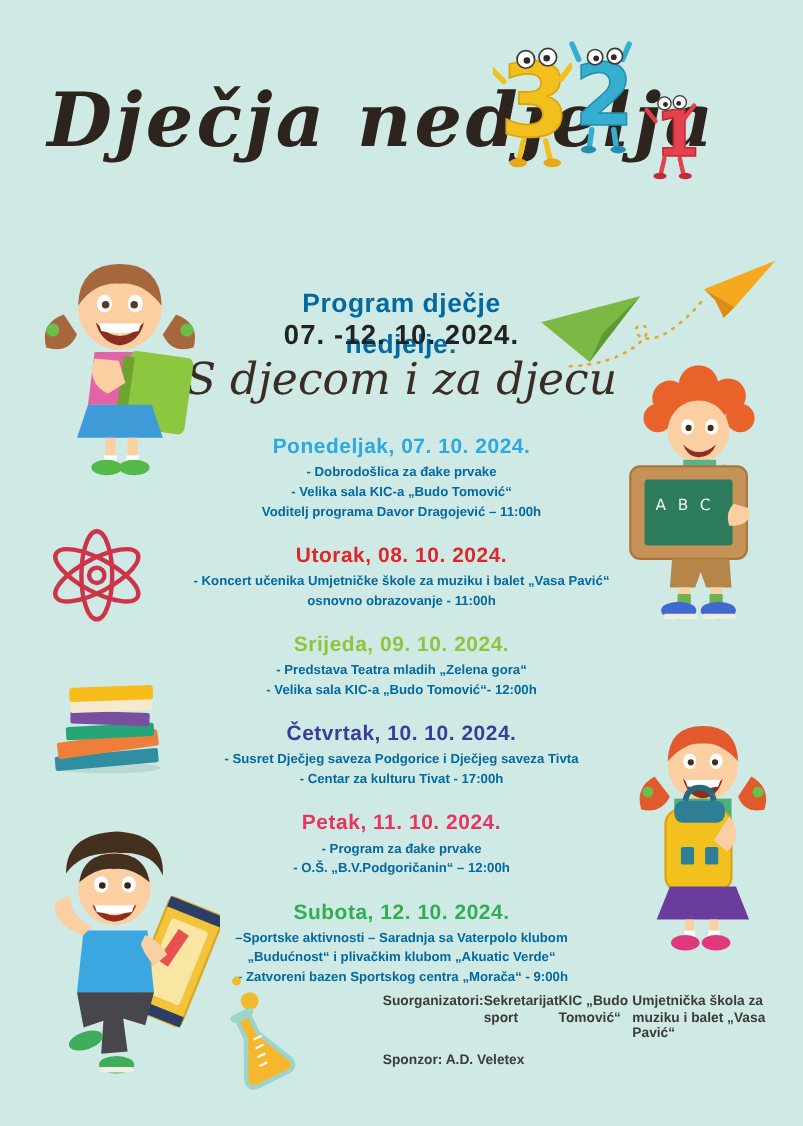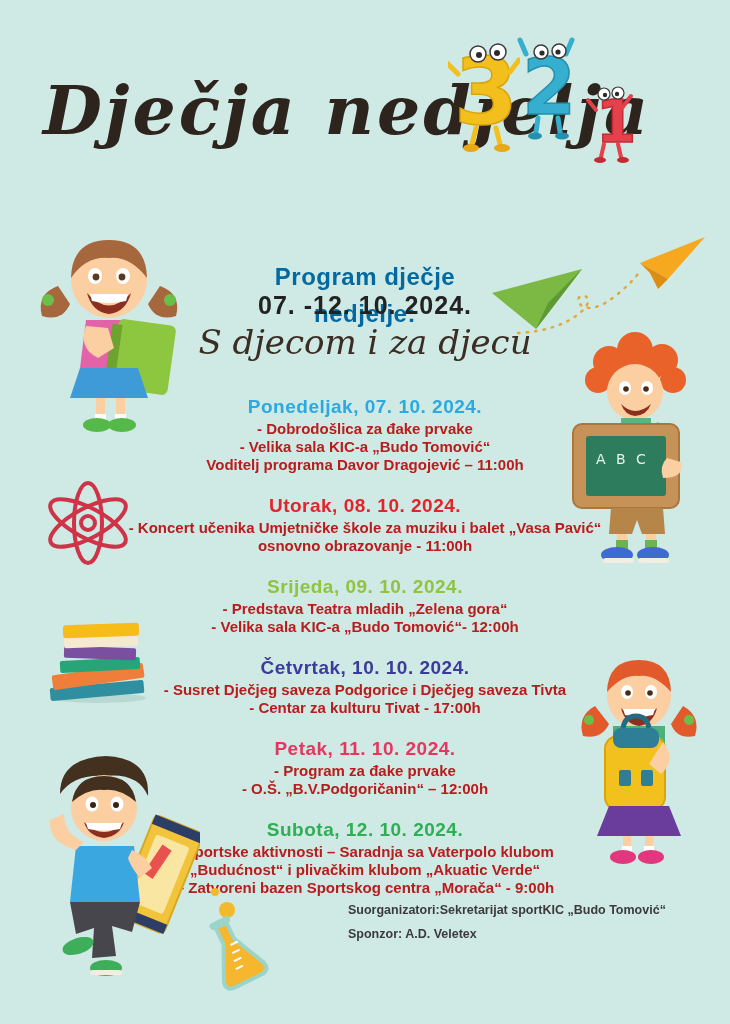--- a/index.html
+++ b/index.html
@@ -8,26 +8,26 @@
 
   .title{ position:absolute; left:0; right:36px; top:70px; text-align:center;
           font-family:"DejaVu Serif", serif; font-style:italic; font-weight:bold;
           font-size:68px; letter-spacing:3px; color:#2e241e; }
 
   .program-heading{ position:absolute; left:0; right:0; top:214px; text-align:center;
           font-weight:bold; font-size:24px; line-height:37px; color:#0369a1; letter-spacing:.5px;margin-top:44px; }
   .date-range{ position:absolute; left:0; right:0; top:291px; text-align:center;
           font-weight:bold; font-size:25px; letter-spacing:1px; color:#222; }
   .tagline{ position:absolute; left:0; right:0; top:322px; text-align:center;
-          font-family:"DejaVu Serif", serif; font-style:italic; font-size:34px; color:#3a2d24; }
+          font-family:"DejaVu Serif", serif; font-style:italic; font-size:40px; color:#3a2d24; }
 
   .schedule{ position:absolute; left:70px; width:590px; top:396px; text-align:center; }
   .day{ margin-bottom:21px; }
   .day-title{ font-size:19px; line-height:22px; font-weight:bold; letter-spacing:.5px; margin-bottom:2px; }
-  .day-line{ font-size:15px; line-height:18px; font-weight:bold; color:#b91c1c; }
+  .day-line{ font-size:12px; line-height:18px; font-weight:bold; color:#0369a1; }
 
   .footer{ position:absolute; left:348px; top:903px; font-size:12.5px; font-weight:bold;
            color:#3b3b3b; line-height:14.5px; }
   .org-row{ display:flex; }
   .org-col{ display:flex; flex-direction:row; }
   .sponsor{ margin-top:9px; }
 
   .deco{ position:absolute; }
   svg text{ font-family:"DejaVu Sans", sans-serif; }
 </style>
@@ -272,18 +272,19 @@
       <path d="M42 62 h8 M40 70 h8 M38 78 h8 M36 86 h8" stroke="#fff" stroke-width="2"></path>
     </g>
   </svg>
 
   <div class="footer">
     <div class="org-row">
       <span>Suorganizatori:</span>
       <div class="org-col">
         <span>Sekretarijat sport</span>
         <span>KIC „Budo Tomović“</span>
+        <span>Umjetnička škola za muziku i balet  „Vasa Pavić“</span>
       </div>
     </div>
     <div class="sponsor">Sponzor: A.D. Veletex</div>
   </div>
 
 </div>
 
 </body></html>

